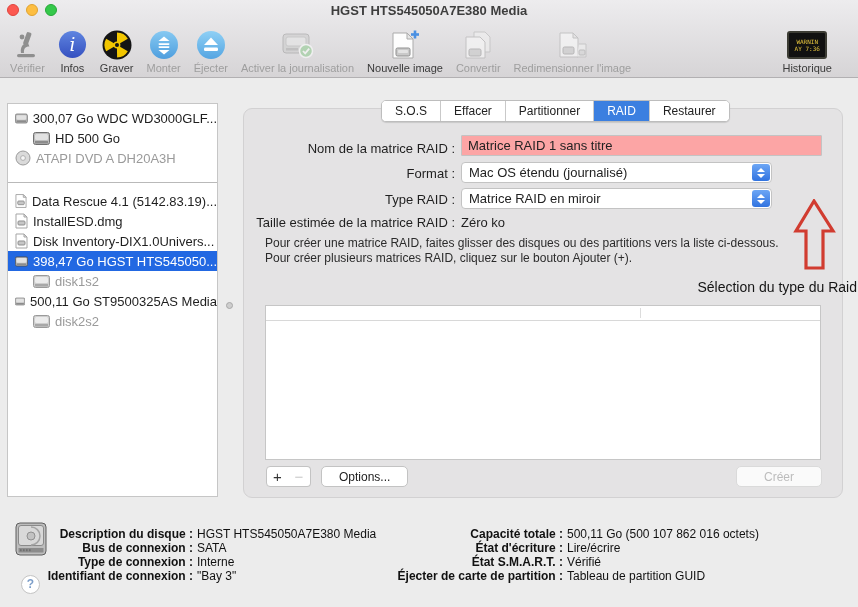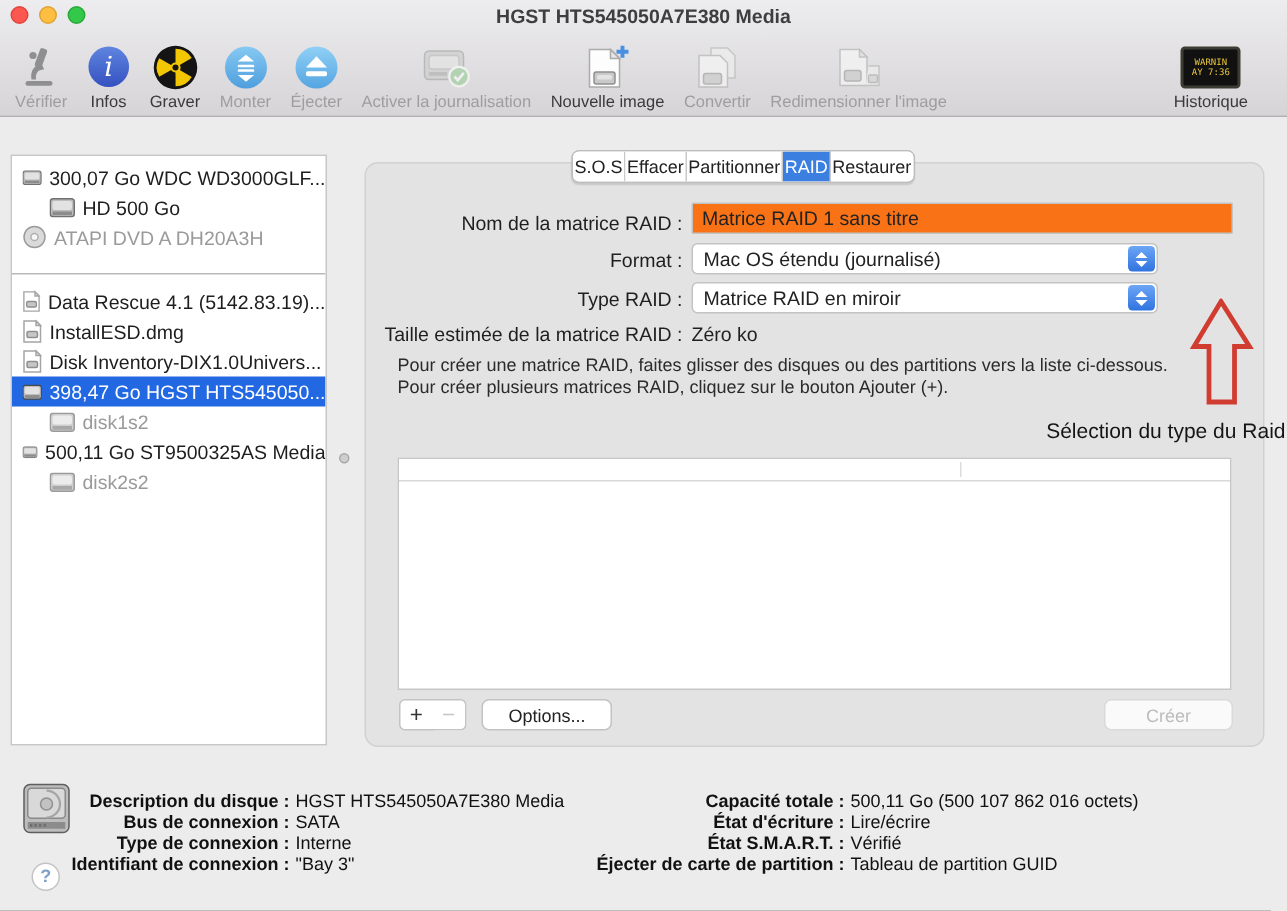--- a/index.html
+++ b/index.html
@@ -38,29 +38,29 @@
   .srow.sel{background:#2268e2;}
   .srow.sel .slabel{color:#fff;}
   .sep{height:1px;background:#b9b9b9;margin:14px 0 8px 0;}
 
   
   .panel{position:absolute;left:243px;top:108px;width:600px;height:390px;background:#e4e3e4;
          border:1px solid #d2d1d2;border-radius:9px;box-sizing:border-box;}
   .tabbar{position:absolute;top:100px;left:381px;height:20px;display:flex;
           border:1px solid #bdbdbd;border-radius:5px;overflow:hidden;background:#fff;
           box-shadow:0 1px 1px rgba(0,0,0,.12);}
-  .tab{padding:0 1px;display:flex;align-items:center;font-size:12px;color:#222;
+  .tab{padding:0 13px;display:flex;align-items:center;font-size:12px;color:#222;
        border-right:1px solid #c9c9c9;background:#fff;cursor:default;}
   .tab:last-child{border-right:none;}
   .tab.sel{background:#3b7fe0;color:#fff;}
 
   .flabel{position:absolute;left:243px;width:212px;text-align:right;font-size:13px;color:#1f1f1f;}
   .fvalue{position:absolute;left:461px;font-size:13px;color:#1f1f1f;}
   .name-input{position:absolute;left:461px;top:135px;width:361px;height:21px;box-sizing:border-box;
-              border:1px solid #c3c3c3;border-radius:1px;background:#f97316;font-size:13px;
+              border:1px solid #c3c3c3;border-radius:1px;background:#fca5a5;font-size:13px;
               font-family:"Liberation Sans",sans-serif;padding:0 6px;color:#222;}
   .select{position:absolute;left:461px;width:311px;height:21px;box-sizing:border-box;background:#fff;
           border:1px solid #c3c3c3;border-radius:4px;font-size:13px;color:#222;
           display:flex;align-items:center;padding-left:7px;}
   .stepper{position:absolute;right:1px;top:1px;width:18px;height:17px;border-radius:3px;
            background:linear-gradient(#6ca6f5,#3173e0);display:flex;flex-direction:column;
            align-items:center;justify-content:center;gap:2px;}
   .chev-up{width:0;height:0;border-left:4px solid transparent;border-right:4px solid transparent;
            border-bottom:4px solid #fff;}
   .chev-down{width:0;height:0;border-left:4px solid transparent;border-right:4px solid transparent;

